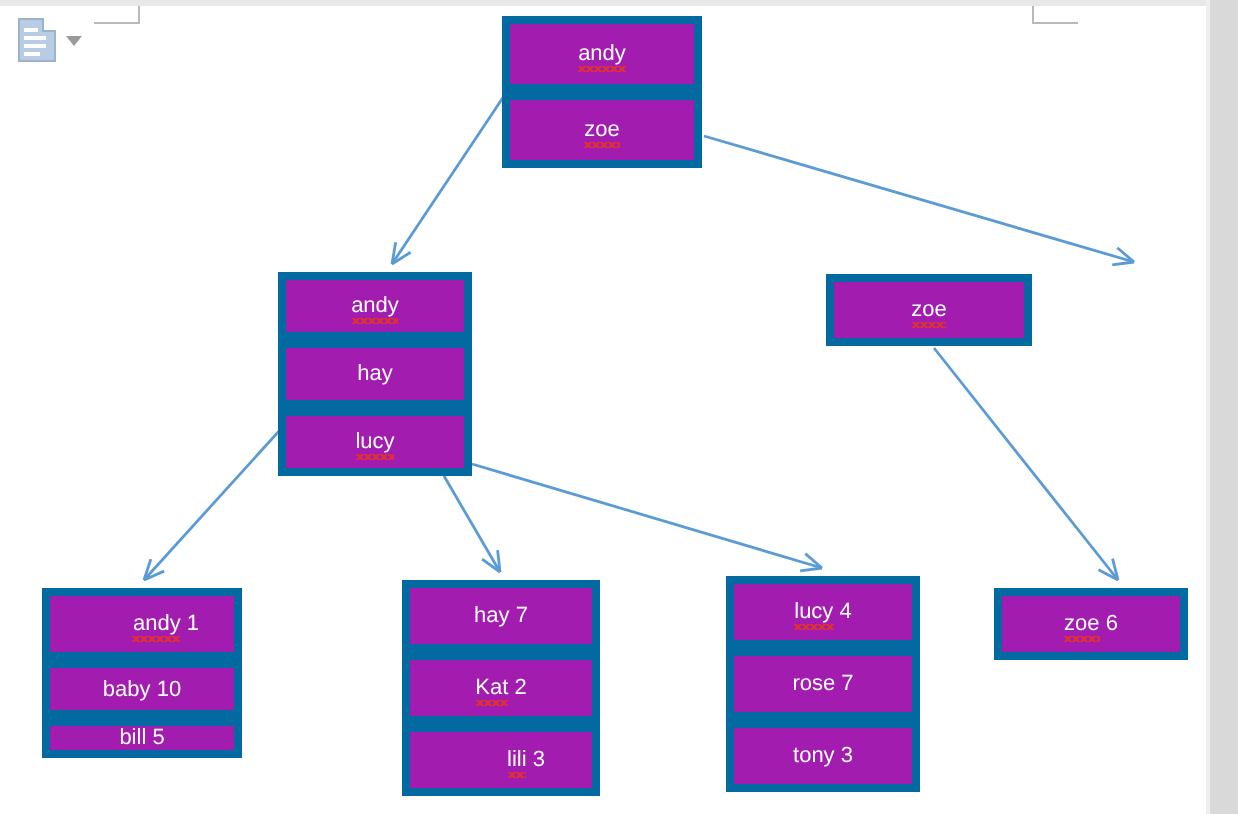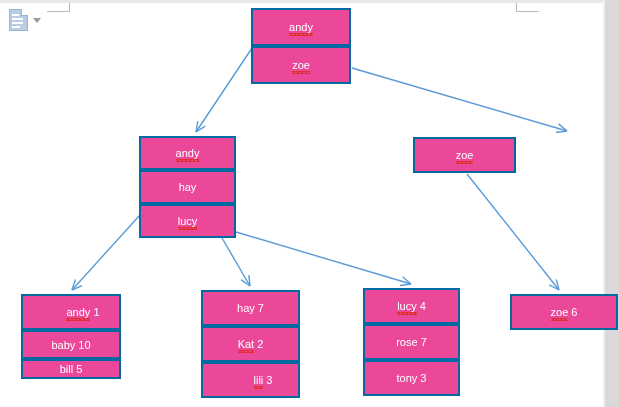--- a/index.html
+++ b/index.html
@@ -125,22 +125,22 @@
     width: 619px;
     height: 407px;
     pointer-events: none;
   }
   .node {
     position: absolute;
     display: flex;
     flex-direction: column;
   }
   .cell {
-    background: #ec4899;
-    border: 2px solid #0369a1;
+    background: #a21caf;
+    border: 4px solid #0369a1;
     color: #ffffff;
     font-size: 11px;
     display: flex;
     align-items: center;
     justify-content: center;
     box-sizing: border-box;
     white-space: nowrap;
   }
   .cell .txt {
     position: relative;
@@ -272,21 +272,21 @@
           <div class="cell" style="height: 36px;">
             <span class="txt"><span class="sp">lucy</span> 4</span>
           </div>
           <div class="cell" style="height: 36px;">
             <span class="txt">rose 7</span>
           </div>
           <div class="cell" style="height: 36px;">
             <span class="txt">tony 3</span>
           </div>
         </div>
-        <div class="node" style="left: 510px; top: 294px; width: 108px; text-align: right;">
+        <div class="node" style="left: 497px; top: 294px; width: 97px; text-align: right;">
           <div class="cell" style="height: 36px;">
             <span class="txt"><span class="sp">zoe</span> 6</span>
           </div>
         </div>
       </div>
   </div>
 
 </div>
 
 </body></html>

